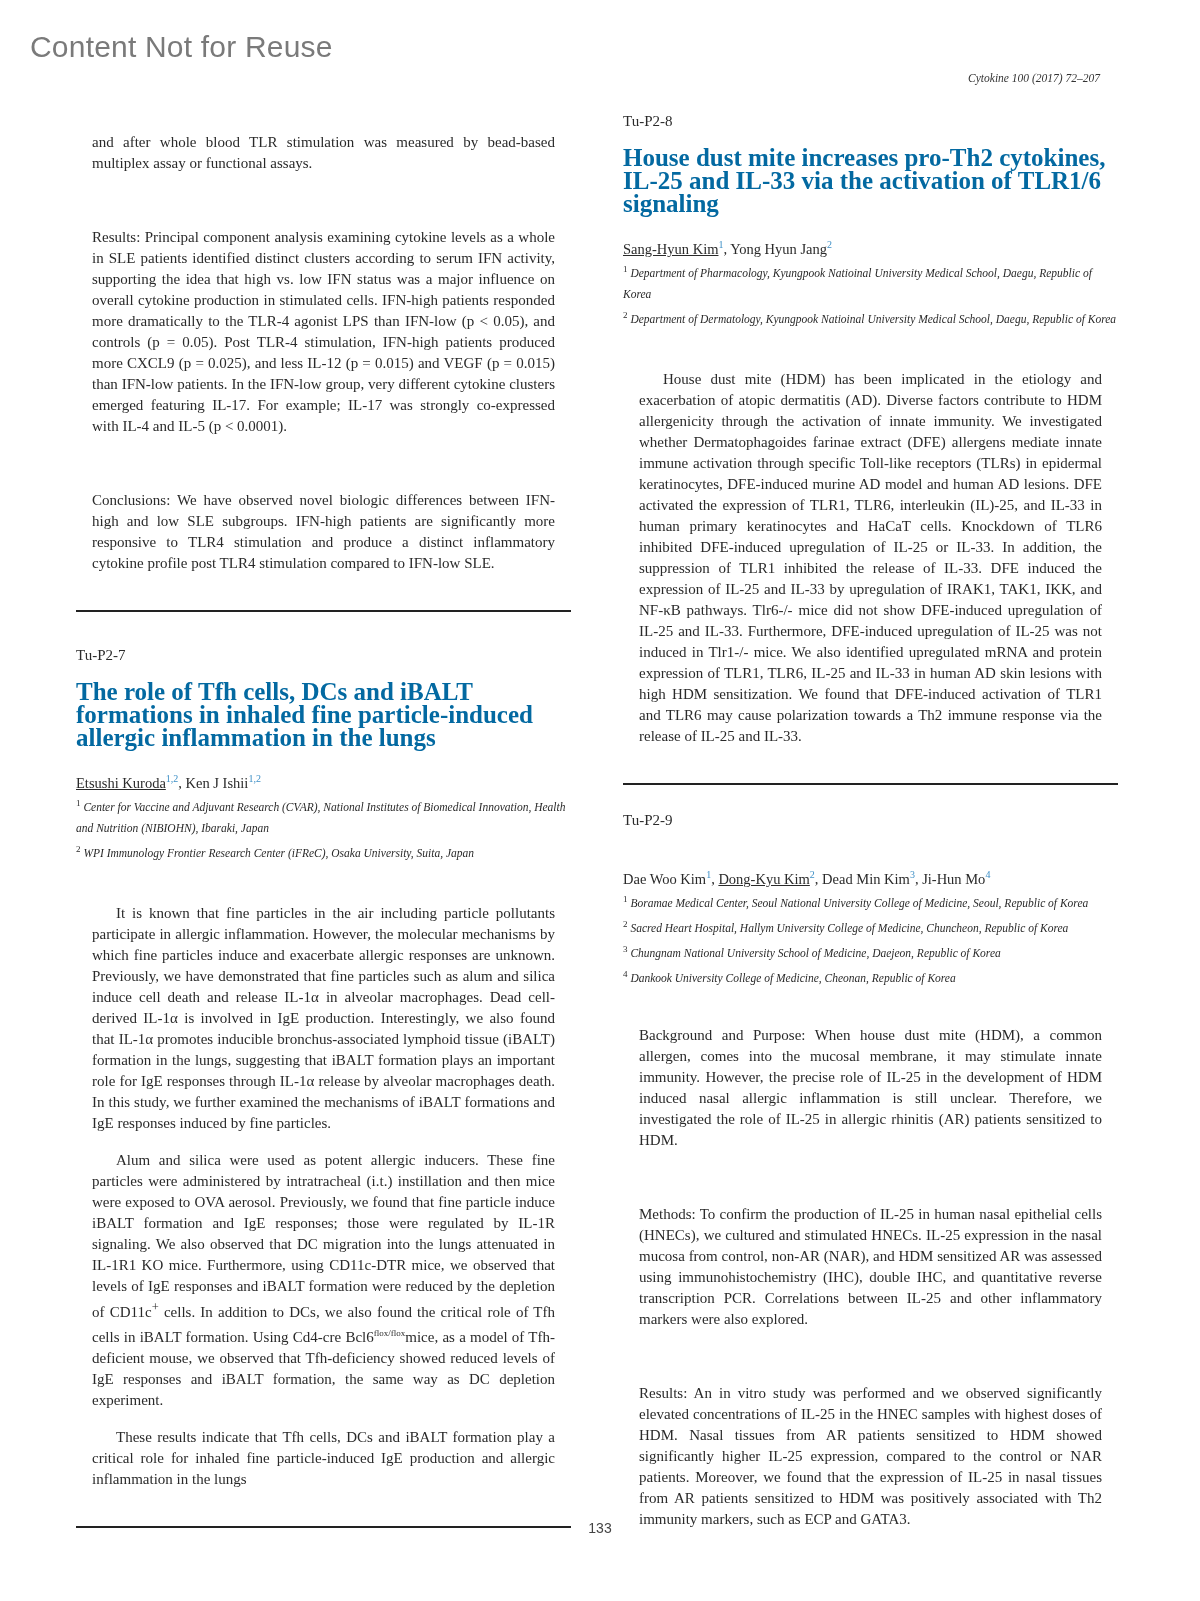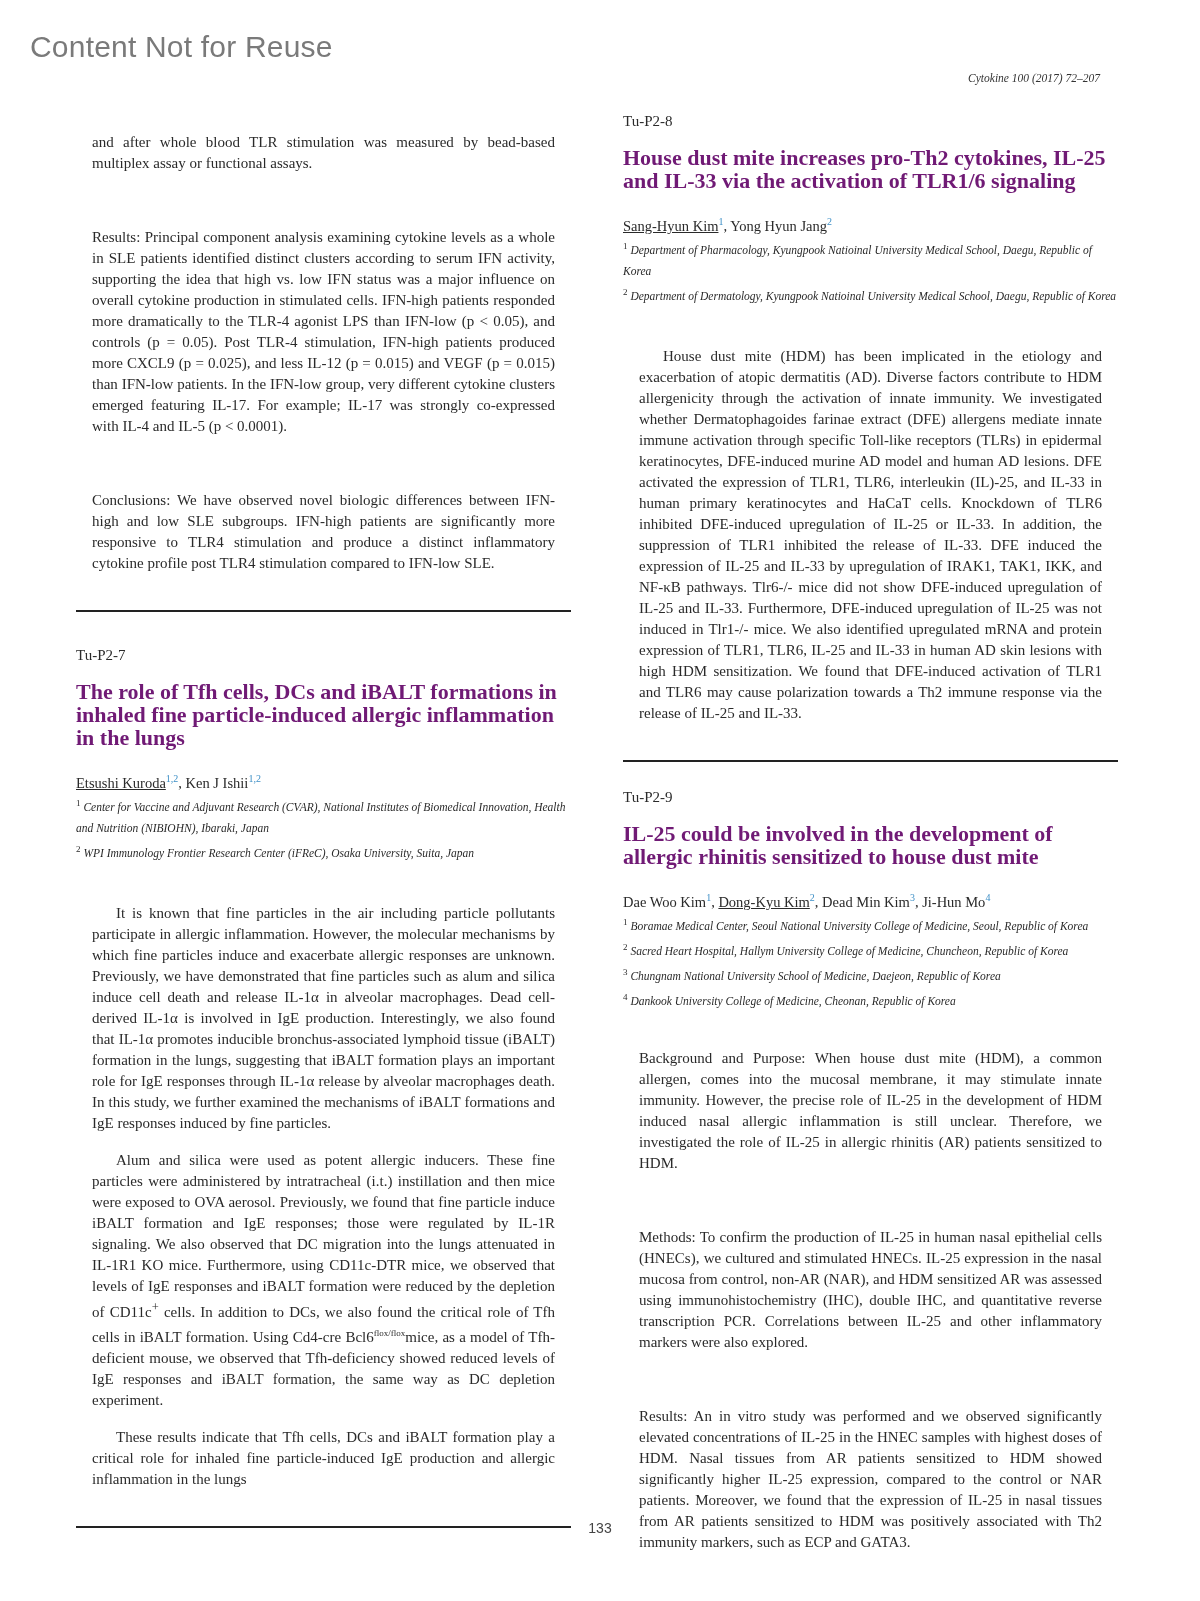--- a/index.html
+++ b/index.html
@@ -10,21 +10,21 @@
   .running-head { position: absolute; right: 100px; top: 72px; font-style: italic; font-size: 11.5px; color: #333; text-align: center; }
   .col { position: absolute; top: 116px; width: 495px; }
   .col.left { left: 76px; }
   .col.right { left: 623px; }
   p { margin: 16px; font-size: 15px; line-height: 21px; text-align: justify; }
   p.indent { text-indent: 24px; }
   .gap { height: 21px; }
   .lbl { font-weight: normal; }
   .rule { border-top: 2px solid #222; margin: 0; }
   .abs-id { font-size: 15px; margin: 0; line-height: 22px; }
-  .abs-title { font-size: 22px; font-weight: bold; line-height: 23px; margin: 0; color: #701a75; }
+  .abs-title { font-size: 25px; font-weight: bold; line-height: 23px; margin: 0; color: #0369a1; }
   .authors { font-size: 14.5px; line-height: 20px; margin: 0; }
   .authors u { text-decoration: underline; }
   sup.aff { color: #3d8fc6; font-size: 10px; }
   .affil { font-size: 11.5px; font-style: italic; line-height: 21px; margin: 0; }
   .affil sup { font-style: normal; font-size: 9px; }
   .page-num { position: absolute; left: 0; right: 0; top: 1520px; text-align: center;
               font-family: "Liberation Sans", sans-serif; font-size: 14px; color: #444; }
 </style>
 </head>
 <body>
@@ -70,21 +70,20 @@
   <div class="affil"><sup>1</sup> <span>Department of Pharmacology, Kyungpook Natioinal University Medical School, Daegu, Republic of Korea</span></div>
   <div class="affil"><sup>2</sup> <span>Department of Dermatology, Kyungpook Natioinal University Medical School, Daegu, Republic of Korea</span></div>
   <div style="height:24px"></div>
   <p class="indent">House dust mite (HDM) has been implicated in the etiology and exacerbation of atopic dermatitis (AD). Diverse factors contribute to HDM allergenicity through the activation of innate immunity. We investigated whether Dermatophagoides farinae extract (DFE) allergens mediate innate immune activation through specific Toll-like receptors (TLRs) in epidermal keratinocytes, DFE-induced murine AD model and human AD lesions. DFE activated the expression of TLR1, TLR6, interleukin (IL)-25, and IL-33 in human primary keratinocytes and HaCaT cells. Knockdown of TLR6 inhibited DFE-induced upregulation of IL-25 or IL-33. In addition, the suppression of TLR1 inhibited the release of IL-33. DFE induced the expression of IL-25 and IL-33 by upregulation of IRAK1, TAK1, IKK, and NF-κB pathways. Tlr6-/- mice did not show DFE-induced upregulation of IL-25 and IL-33. Furthermore, DFE-induced upregulation of IL-25 was not induced in Tlr1-/- mice. We also identified upregulated mRNA and protein expression of TLR1, TLR6, IL-25 and IL-33 in human AD skin lesions with high HDM sensitization. We found that DFE-induced activation of TLR1 and TLR6 may cause polarization towards a Th2 immune response via the release of IL-25 and IL-33.</p>
   <div style="height:20px"></div>
   <div class="rule"></div>
 
   <div style="height:24px"></div>
   <div class="abs-id">Tu-P2-9</div>
   <div style="height:14px"></div>
-  <div class="abs-title">IL-25 could be involved in the development of allergic rhinitis sensitized to house dust mite</div>
   <div style="height:20px"></div>
   <div class="authors">
     <span>Dae Woo Kim</span><sup class="aff">1</sup>, <u>Dong-Kyu Kim</u><sup class="aff">2</sup>, <span>Dead Min Kim</span><sup class="aff">3</sup>, <span>Ji-Hun Mo</span><sup class="aff">4</sup>
   </div>
   <div class="affil"><sup>1</sup> <span>Boramae Medical Center, Seoul National University College of Medicine, Seoul, Republic of Korea</span></div>
   <div class="affil"><sup>2</sup> <span>Sacred Heart Hospital, Hallym University College of Medicine, Chuncheon, Republic of Korea</span></div>
   <div class="affil"><sup>3</sup> <span>Chungnam National University School of Medicine, Daejeon, Republic of Korea</span></div>
   <div class="affil"><sup>4</sup> <span>Dankook University College of Medicine, Cheonan, Republic of Korea</span></div>
   <div style="height:20px"></div>
   <p><span class="lbl">Background and Purpose:</span> <span>When house dust mite (HDM), a common allergen, comes into the mucosal membrane, it may stimulate innate immunity. However, the precise role of IL-25 in the development of HDM induced nasal allergic inflammation is still unclear. Therefore, we investigated the role of IL-25 in allergic rhinitis (AR) patients sensitized to HDM.</span></p>

